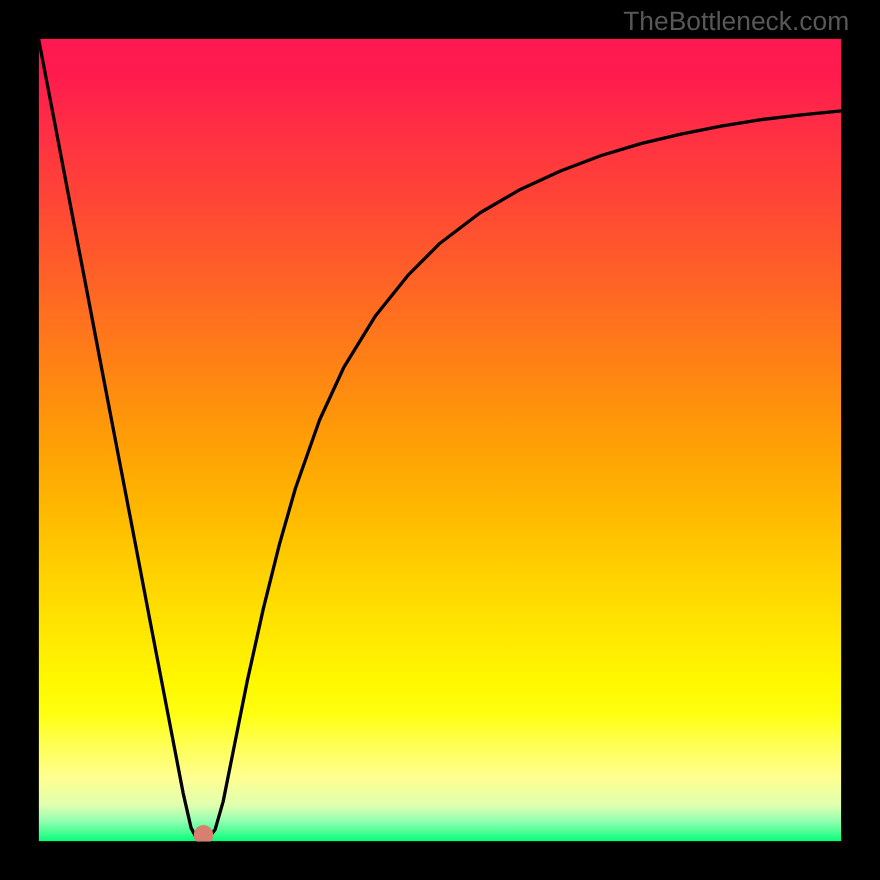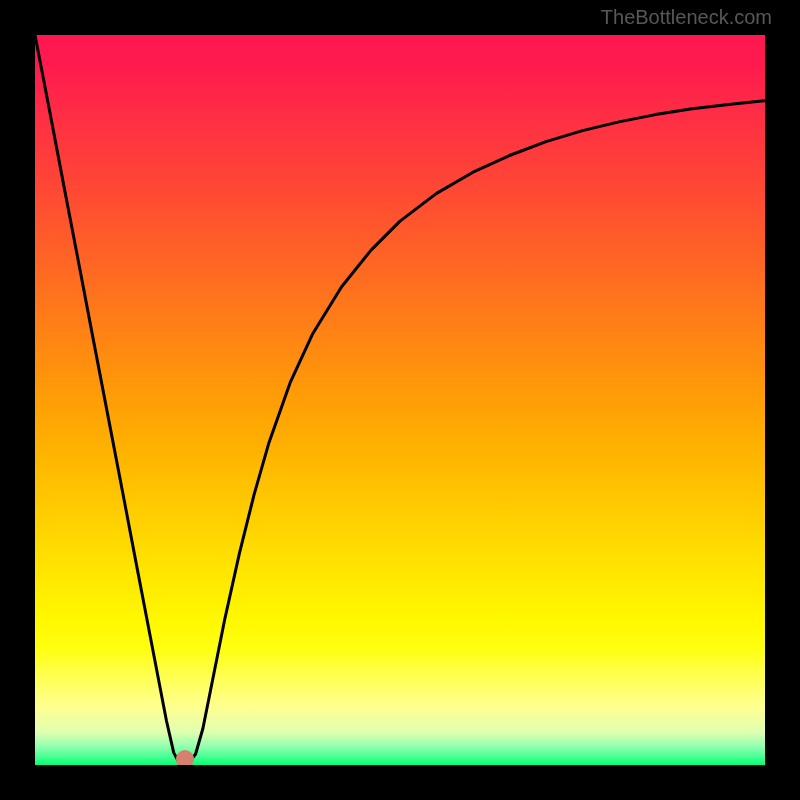--- a/index.html
+++ b/index.html
@@ -27,21 +27,21 @@
   }
   .gradient-bg {
     position: absolute;
     inset: 0;
   }
   .watermark {
     position: absolute;
     top: 6px;
     right: 28px;
     color: #585858;
-    font-size: 20px;
+    font-size: 24px;
     font-weight: 400;
     letter-spacing: 0px;
     font-family: Arial, sans-serif;
   }
   svg.curve {
     position: absolute;
     inset: 0;
   }
   .marker {
     position: absolute;

